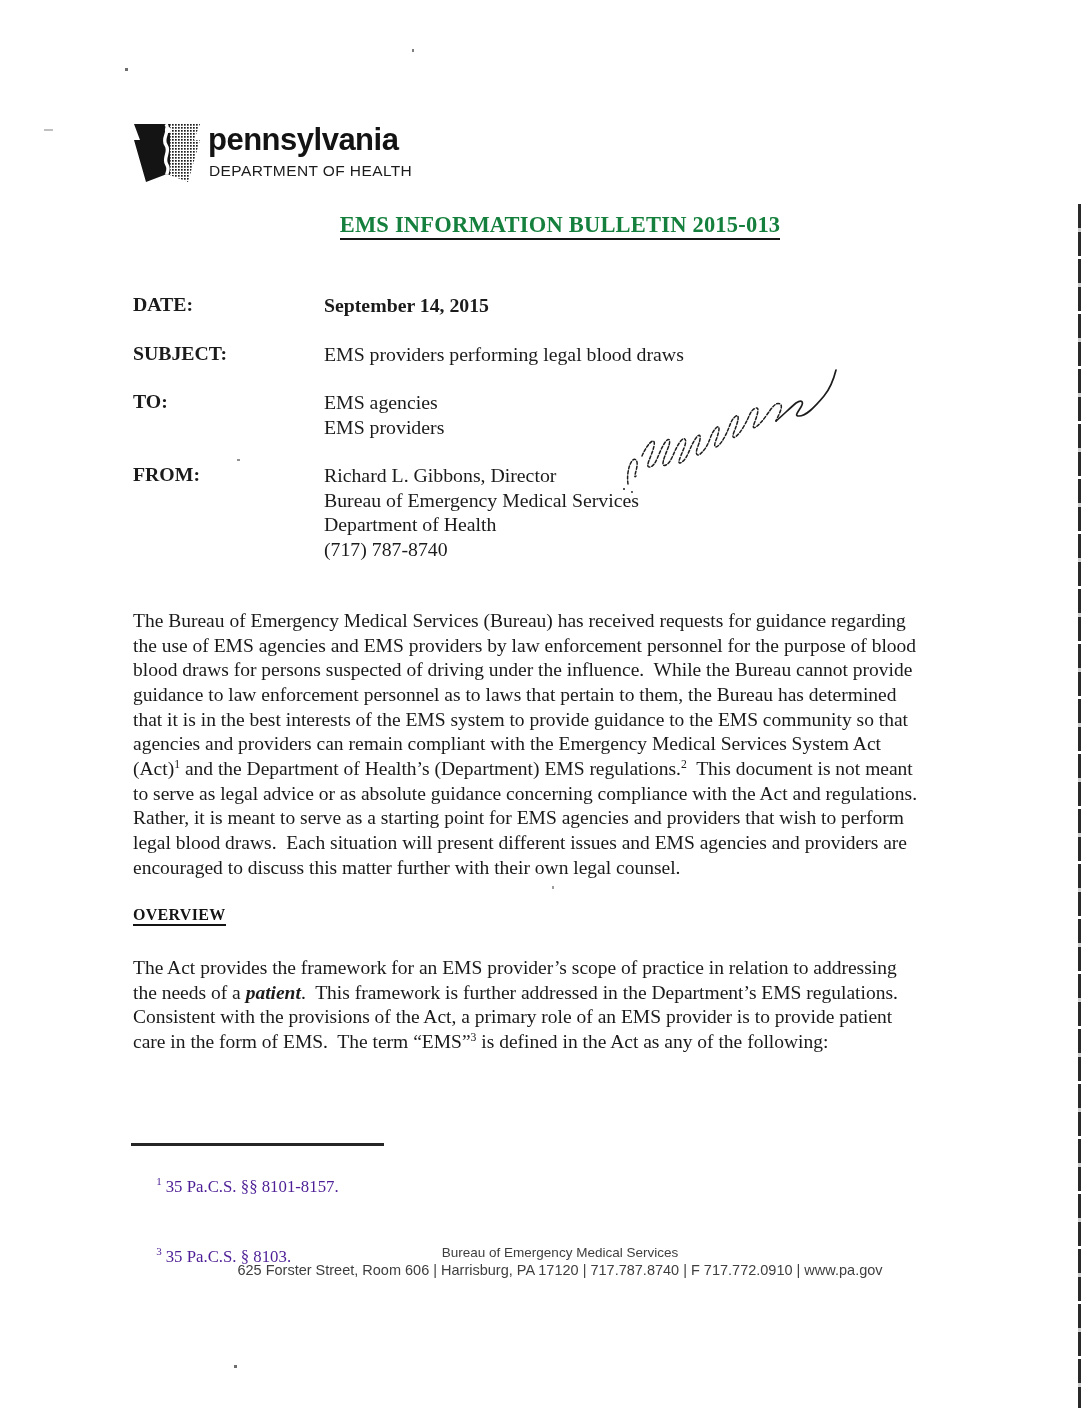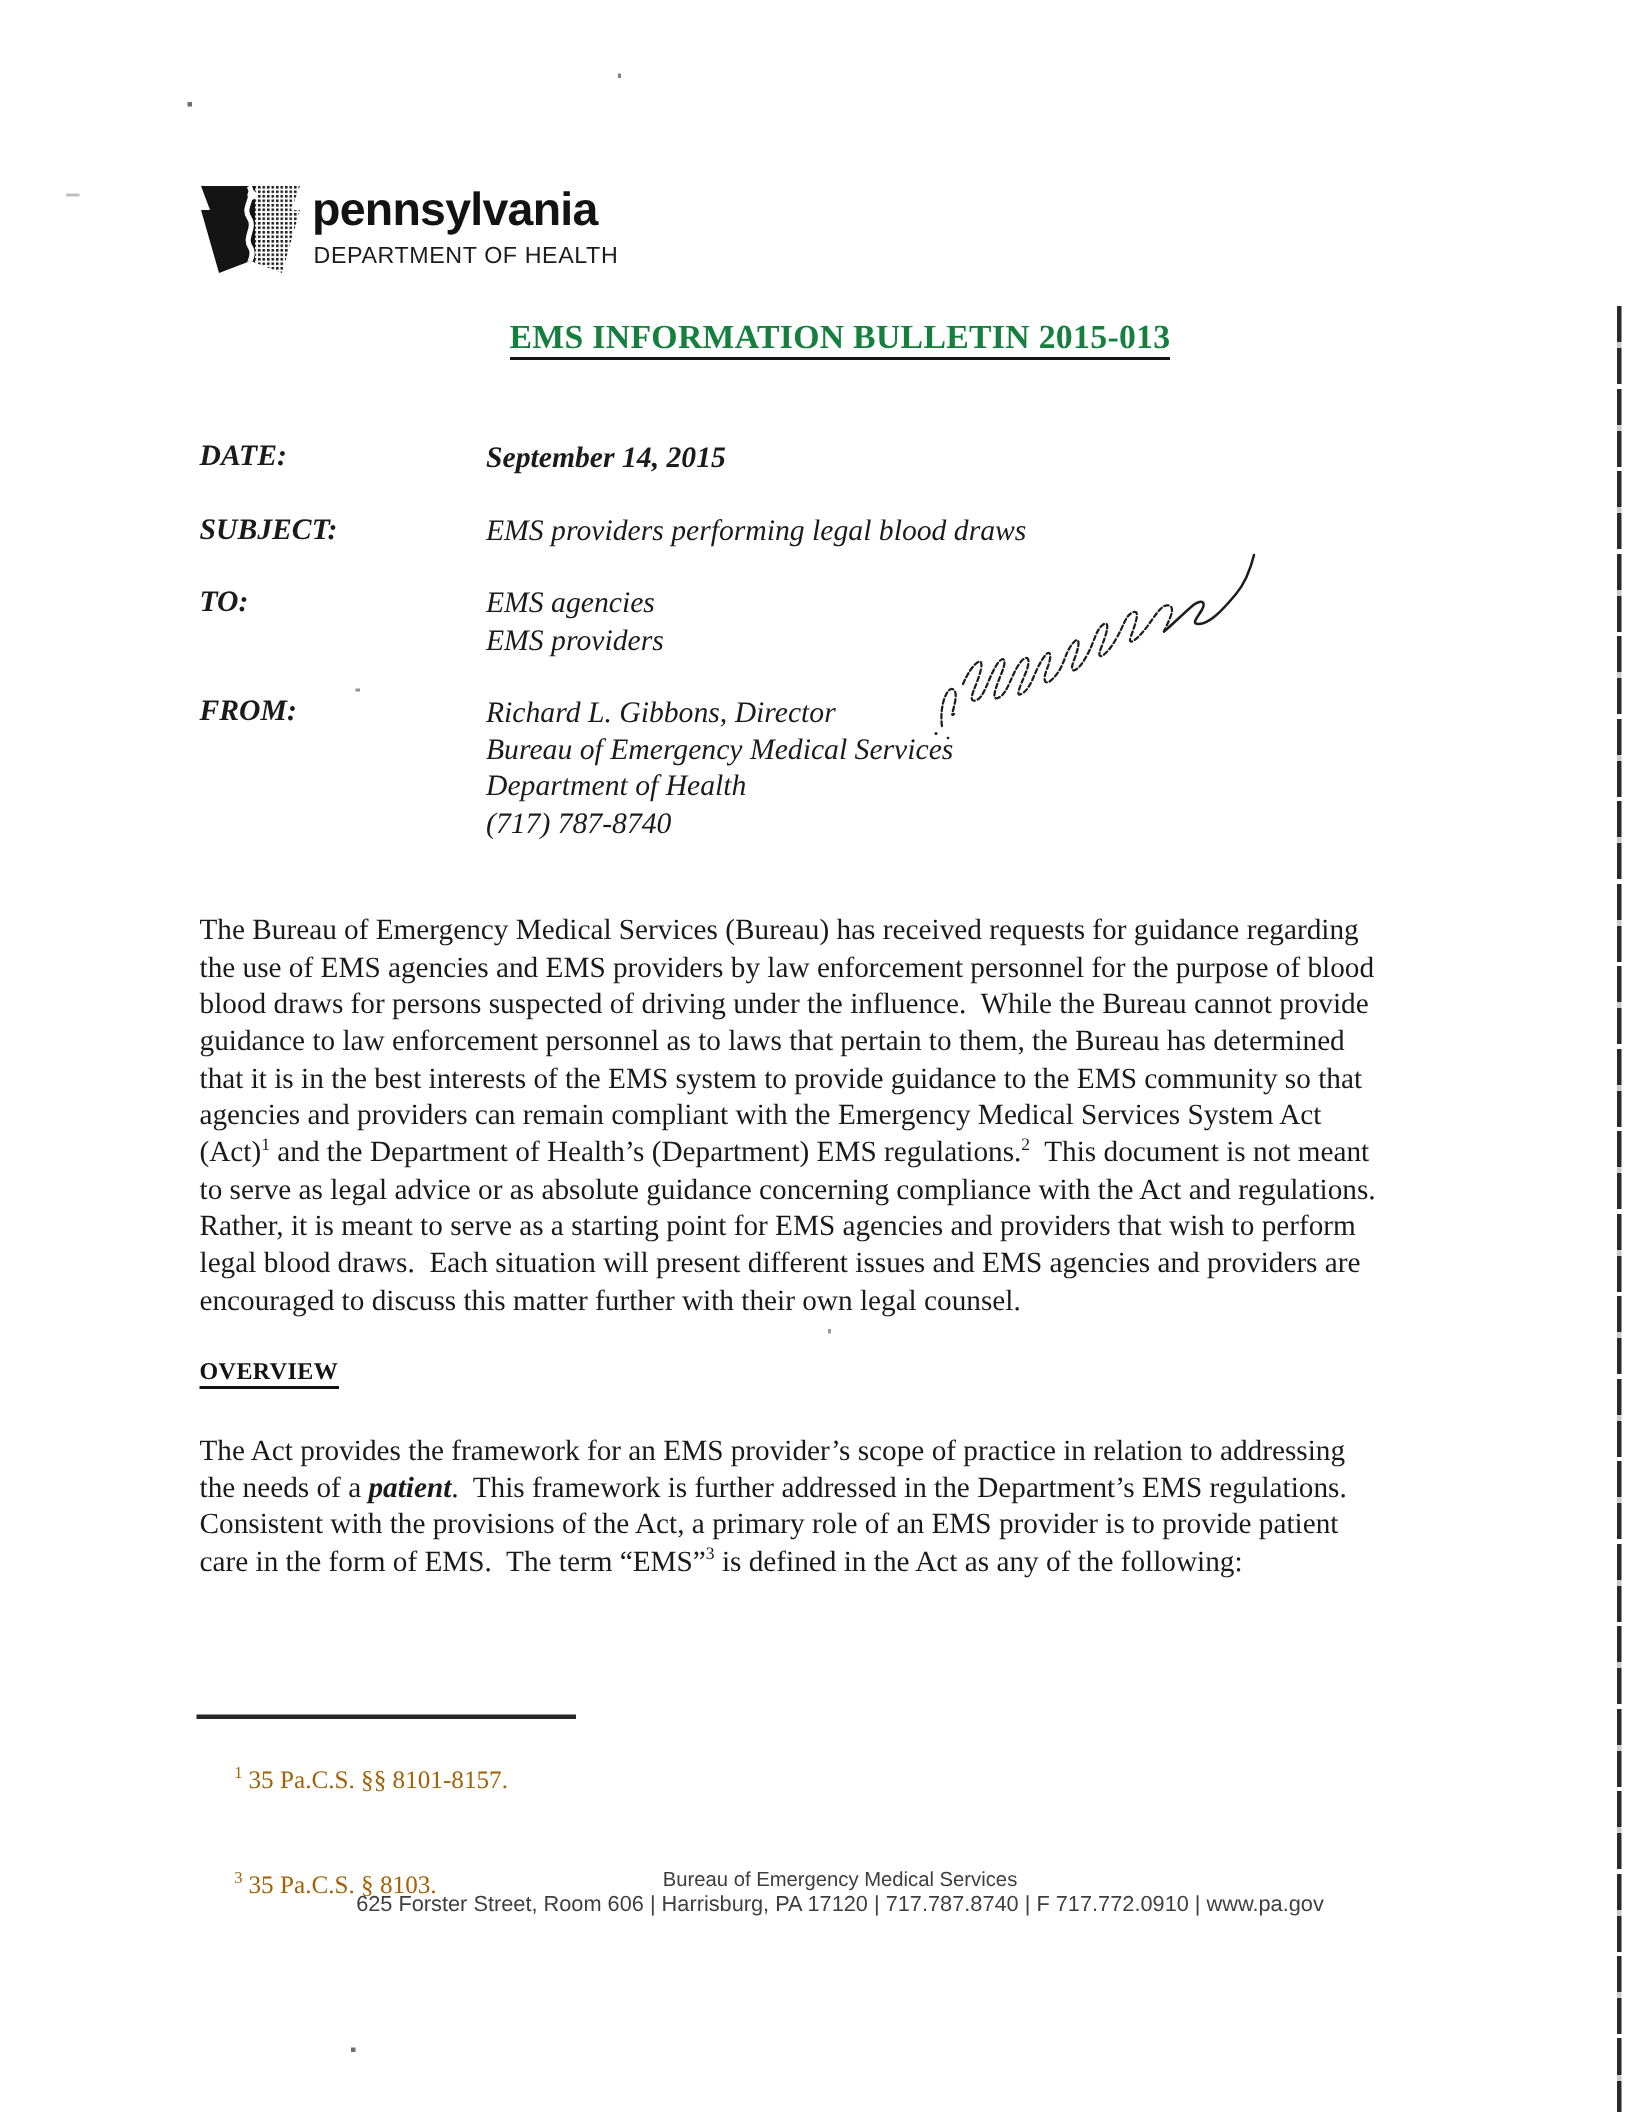--- a/index.html
+++ b/index.html
@@ -30,41 +30,41 @@
   
   .doc-title{
     position:absolute;left:130px;top:212px;width:860px;
     text-align:center;font-weight:bold;font-size:22.5px;letter-spacing:0.2px;
     color:#15803d;
   }
   .doc-title .u{border-bottom:2.5px solid #141414;padding-bottom:1px;}
 
   
   .memo{position:absolute;left:133px;top:293px;width:740px;font-size:19.8px;}
-  .memo-row{display:flex;margin-bottom:24px;font-style:italic;}
+  .memo-row{display:flex;margin-bottom:24px;}
   .memo-label{width:191px;font-weight:bold;flex:0 0 191px;}
   .memo-label .tline,.memo-value .tline{line-height:24.5px;white-space:pre;}
   .memo-value{flex:1;}
 
   
   .para{position:absolute;left:133px;font-size:19.5px;color:#1a1a1a;}
   .para .tline{line-height:24.65px;white-space:pre;}
   .para-1{top:609px;}
   .para-2{top:956px;}
   sup{font-size:0.6em;vertical-align:super;line-height:0;}
 
   .overview-heading{
     position:absolute;left:133px;top:906px;
     font-weight:bold;font-size:16px;color:#141414;letter-spacing:0.3px;
   }
   .overview-heading .u{border-bottom:2.5px solid #141414;padding-bottom:1px;}
 
   
   .fn-rule{position:absolute;left:131px;top:1143px;width:253px;border-top:3px solid #262626;}
-  .footnotes{position:absolute;left:131px;top:1151px;font-size:16.8px;color:#a16207;}
+  .footnotes{position:absolute;left:131px;top:1151px;font-size:16.8px;color:#4c1d95;}
   .footnote{line-height:23.6px;white-space:pre;}
   .footnote sup{font-size:11px;}
   .footnote .fn-text{margin-left:4px;}
 
   
   .footer{
     position:absolute;left:30px;top:1244px;width:1060px;text-align:center;
     font-family:"Liberation Sans", sans-serif;color:#3e3e3e;
   }
   .footer-line1{font-size:13.5px;line-height:17px;}

